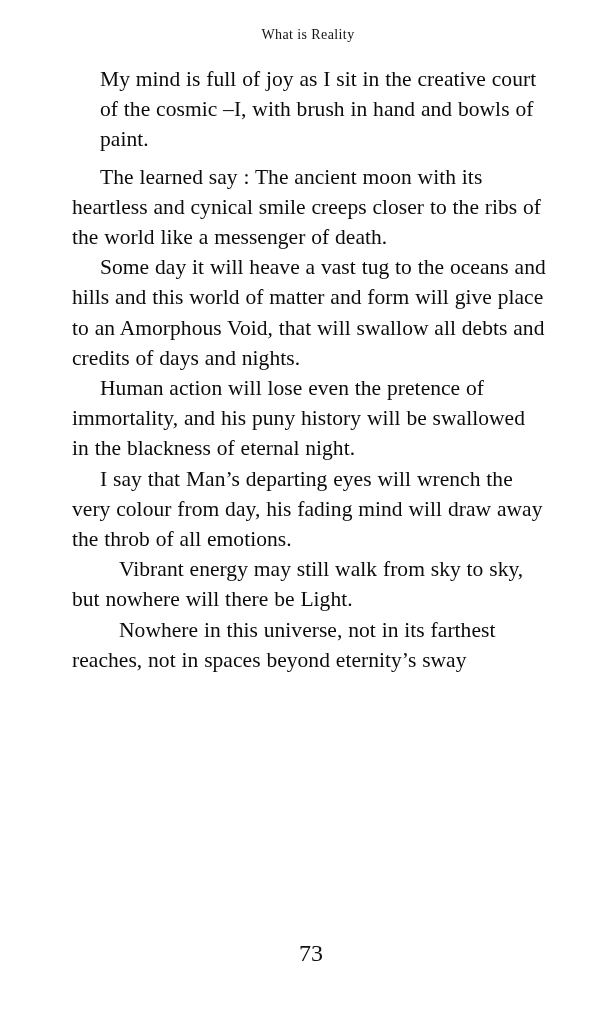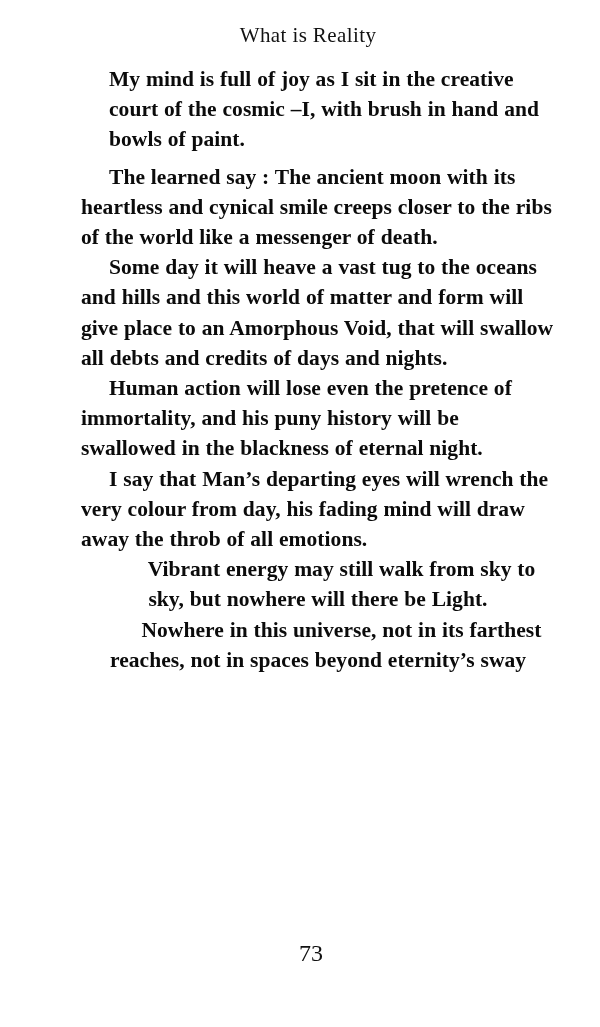--- a/index.html
+++ b/index.html
@@ -21,34 +21,33 @@
     -webkit-font-smoothing: antialiased;
   }
 
   
   .page-header {
     position: absolute;
     top: 22px;
     left: 0;
     right: 0;
     text-align: center;
-    font-size: 21px;
+    font-size: 14px;
     line-height: 26px;
     letter-spacing: 0.4px;
     color: #121212;
     padding-left: 16px;   
   }
 
   
   .body-text {
     position: absolute;
     top: 64px;
-    left: 81px;
+    left: 72px;
     width: 474px;
-    font-weight: bold;
   }
 
   .para {
     margin: 0;
     font-size: 21.5px;
     line-height: 30.2px;
     text-align: left;
     color: #0b0b0b;
     letter-spacing: 0.05px;
     word-spacing: 0.4px;
@@ -61,21 +60,20 @@
   }
 
   
   .para.indent {
     text-indent: 28px;
   }
 
   
   .para.indent-deep {
     text-indent: 47px;
-    text-align: center;
   }
 
   
   .para.section-gap {
     margin-top: 19px;
   }
 
   
   .folio {
     position: absolute;

